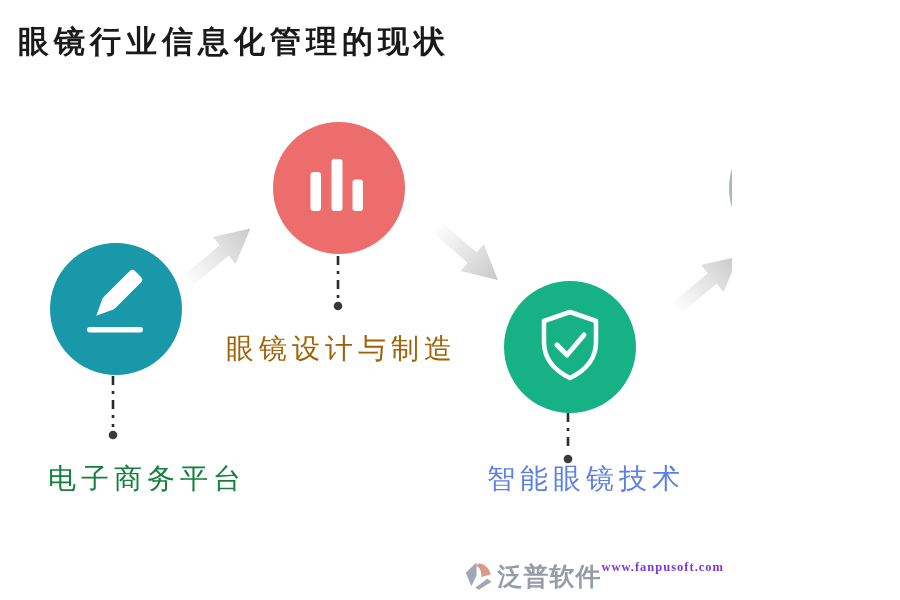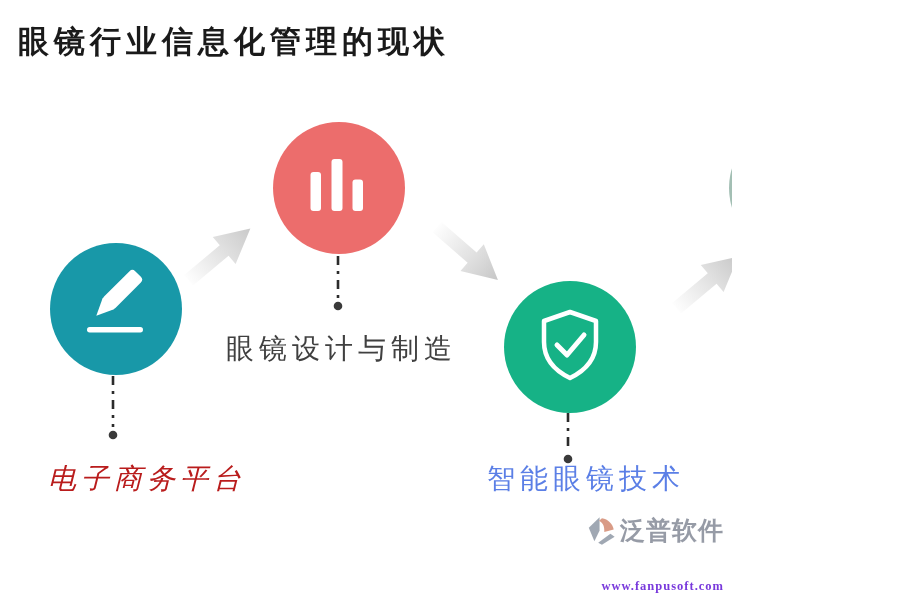--- a/index.html
+++ b/index.html
@@ -35,21 +35,21 @@
     align-items:center;justify-content:center;}
   .arrow svg{overflow:visible;}
   .arrow-1{left:178px;top:212px;}
   .arrow-1 svg{transform:rotate(-40deg);}
   .arrow-2{left:426px;top:212px;}
   .arrow-2 svg{transform:rotate(41deg);}
   .arrow-3{left:666px;top:240px;}
   .arrow-3 svg{transform:rotate(-40deg);}
   .watermark{
     position:absolute;right:8px;bottom:8px;display:flex;
-    flex-direction:column;align-items:flex-end;opacity:.92;gap:32px;
+    flex-direction:row;opacity:.92;
   }
   .wm-row{display:flex;align-items:center;gap:3px;}
   .wm-brand{font-size:25px;font-weight:bold;letter-spacing:1px;line-height:1;}
   .wm-url{font-size:12.5px;font-weight:bold;letter-spacing:1px;margin-top:1px;line-height:1;}
 </style>
 </head>
 <body>
 
 <div class="canvas">
 
@@ -108,22 +108,22 @@
   </svg>
   <svg class="connector conn-3" width="14" height="56">
     <line x1="7" y1="2" x2="7" y2="41" stroke-width="2.6" stroke-dasharray="9 6 3 6" stroke="#2b2b2b"></line>
     <circle cx="7" cy="48" r="4.3" fill="#3a3a3a"></circle>
   </svg>
   <svg class="connector conn-4" width="14" height="60">
     <line x1="7" y1="2" x2="7" y2="45" stroke-width="2.6" stroke-dasharray="9 6 3 6" stroke="#2b2b2b"></line>
     <circle cx="7" cy="52" r="4.3" fill="#3a3a3a"></circle>
   </svg>
 
-  <p class="step-label label-1" style="color: #b91c1c; font-style: italic;">电子商务平台</p>
-  <p class="step-label label-2" style="color: #404040;">眼镜设计与制造</p>
+  <p class="step-label label-1" style="color: #15803d;">电子商务平台</p>
+  <p class="step-label label-2" style="color: #a16207;">眼镜设计与制造</p>
   <p class="step-label label-3" style="color: rgb(91, 127, 230); text-align: center;">智能眼镜技术</p>
 
   <div class="arrow arrow-1">
     <svg width="82" height="42" viewBox="0 0 120 60">
       <defs>
         <linearGradient id="agrad1" x1="0%" y1="0%" x2="100%" y2="0%">
           <stop offset="0%" stop-color="#c9c9c9" stop-opacity="0.03"></stop>
           <stop offset="55%" stop-color="#c9c9c9" stop-opacity="0.55"></stop>
           <stop offset="100%" stop-color="#c7c7c7" stop-opacity="0.95"></stop>
         </linearGradient>

